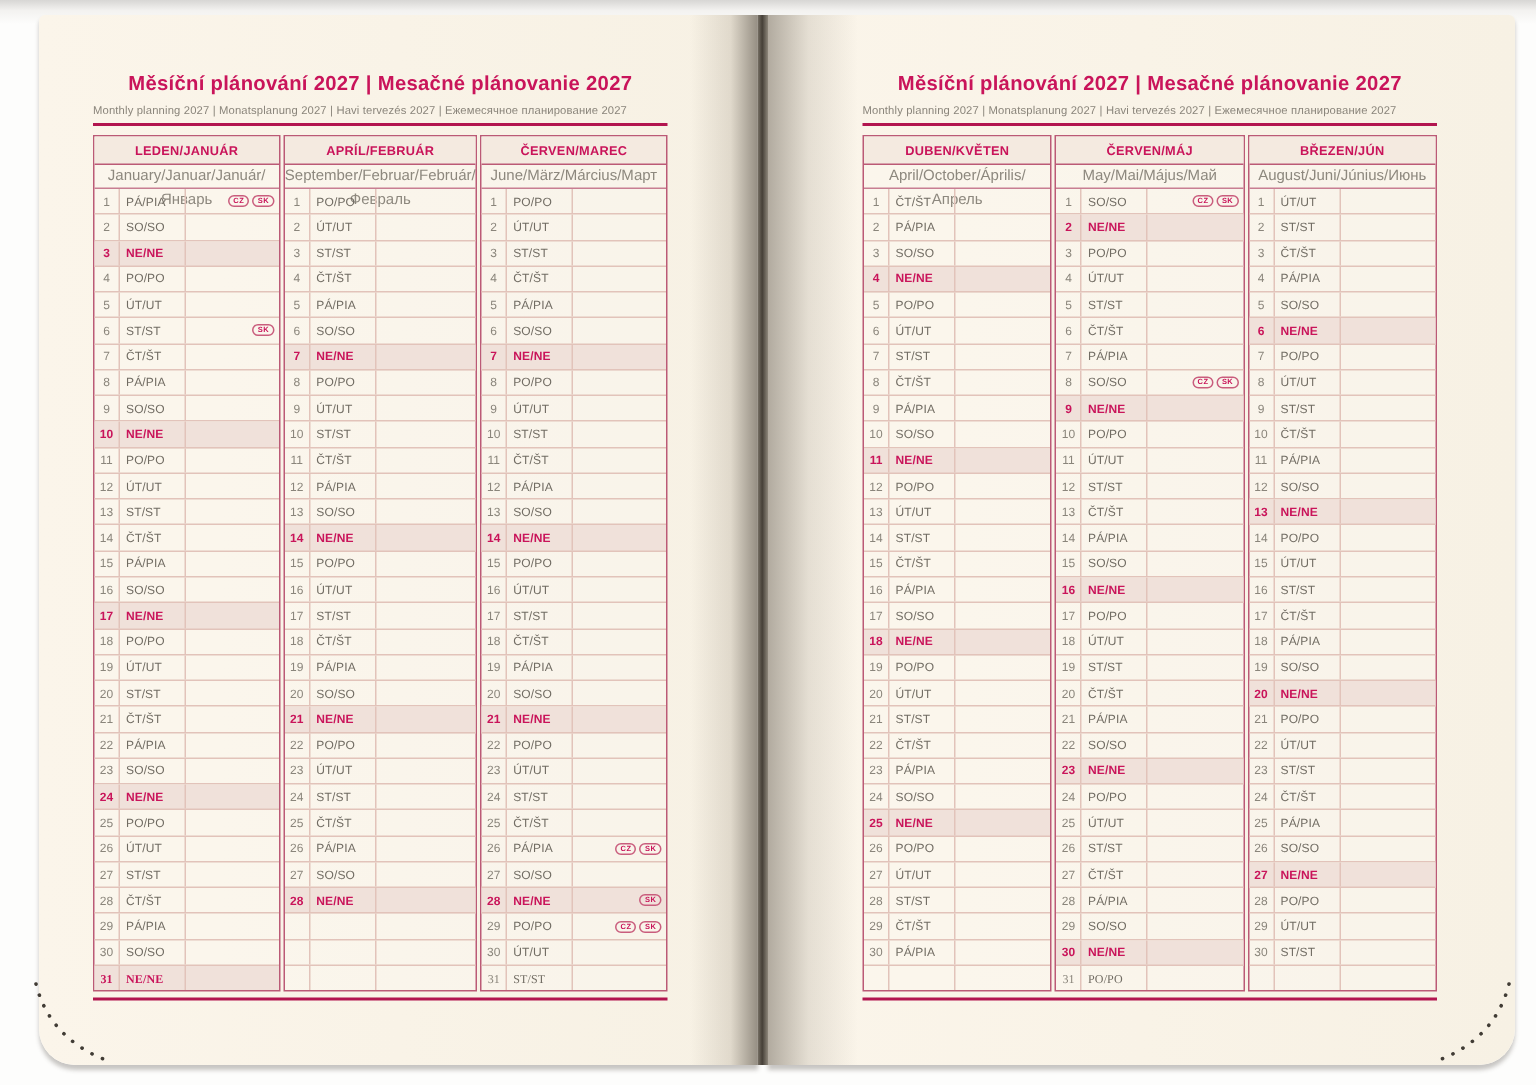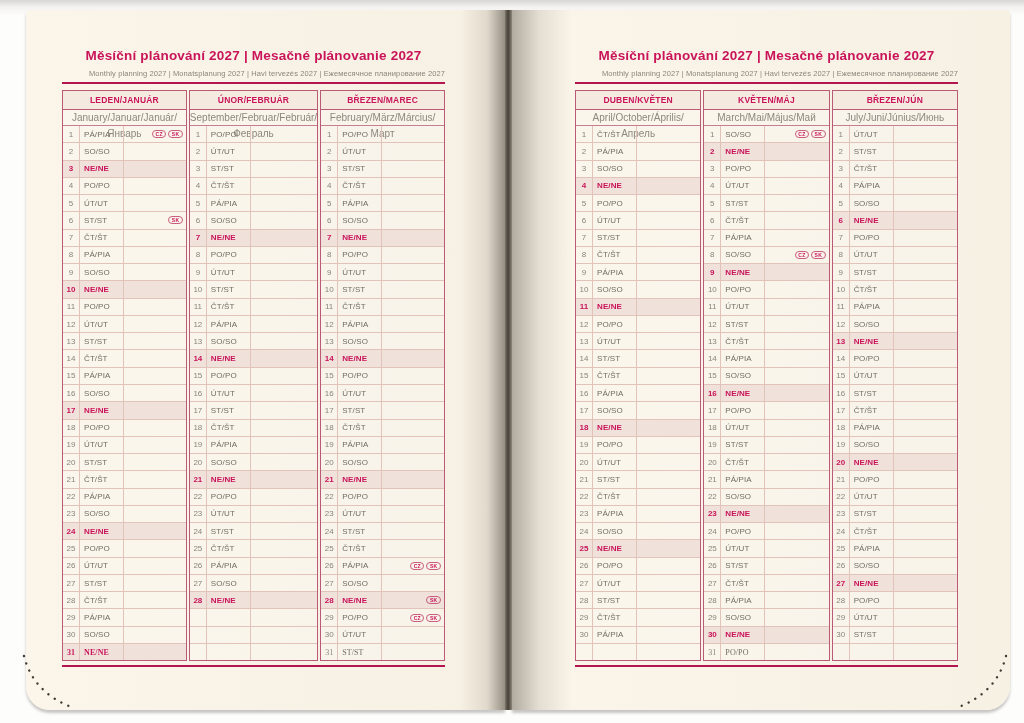--- a/index.html
+++ b/index.html
@@ -36,21 +36,21 @@
   }
   .content { position:absolute; top:0; width:383px; }
   .page.left  .content { left:36px; }
   .page.right .content { left:63px; }
 
   .spread-title {
     position:absolute; top:38px; width:100%; text-align:center;
     color:#c9145a; font-size:13.5px; font-weight:bold; letter-spacing:.2px;
   }
   .spread-subtitle {
-    position:absolute; top:59px; width:100%; text-align:right;
+    position:absolute; top:59px; width:100%; text-align:left;
     color:#8a857b; font-size:7.5px; letter-spacing:.1px;
   }
   .rule {
     position:absolute; width:100%; height:2px; background:#b2154f;
   }
   .rule.top { top:72px; }
   .rule.bottom { top:655px; }
 
   .months-row {
     position:absolute; top:80px; width:100%;
@@ -268,21 +268,21 @@
                 <div class="c-note"></div>
               </div>
               <div class="m-row hl">
                 <div class="c-num">31</div>
                 <div class="c-day">NE/NE</div>
                 <div class="c-note"></div>
               </div>
             </div>
           </div>
         <div class="month">
-            <div class="m-head">ÚNOR/FEBRUÁR</div>
+            <div class="m-head">APRÍL/FEBRUÁR</div>
             <div class="m-sub">September/Februar/Február/Февраль</div>
             <div class="m-rows">
               <div class="m-row">
                 <div class="c-num">1</div>
                 <div class="c-day">PO/PO</div>
                 <div class="c-note"></div>
               </div>
               <div class="m-row">
                 <div class="c-num">2</div>
                 <div class="c-day">ÚT/UT</div>
@@ -429,22 +429,22 @@
                 <div class="c-note"></div>
               </div>
               <div class="m-row">
                 <div class="c-num"></div>
                 <div class="c-day"></div>
                 <div class="c-note"></div>
               </div>
             </div>
           </div>
         <div class="month">
-            <div class="m-head">BŘEZEN/MAREC</div>
-            <div class="m-sub">February/März/Március/Март</div>
+            <div class="m-head">ČERVEN/MAREC</div>
+            <div class="m-sub">June/März/Március/Март</div>
             <div class="m-rows">
               <div class="m-row">
                 <div class="c-num">1</div>
                 <div class="c-day">PO/PO</div>
                 <div class="c-note"></div>
               </div>
               <div class="m-row">
                 <div class="c-num">2</div>
                 <div class="c-day">ÚT/UT</div>
                 <div class="c-note"></div>
@@ -770,22 +770,22 @@
                 <div class="c-note"></div>
               </div>
               <div class="m-row">
                 <div class="c-num"></div>
                 <div class="c-day"></div>
                 <div class="c-note"></div>
               </div>
             </div>
           </div>
         <div class="month">
-            <div class="m-head">KVĚTEN/MÁJ</div>
-            <div class="m-sub">March/Mai/Május/Май</div>
+            <div class="m-head">ČERVEN/MÁJ</div>
+            <div class="m-sub">May/Mai/Május/Май</div>
             <div class="m-rows">
               <div class="m-row">
                 <div class="c-num">1</div>
                 <div class="c-day">SO/SO</div>
                 <div class="c-note">
                   <div class="badge">CZ</div>
                   <div class="badge">SK</div>
                 </div>
               </div>
               <div class="m-row hl">
@@ -938,21 +938,21 @@
               </div>
               <div class="m-row">
                 <div class="c-num">31</div>
                 <div class="c-day">PO/PO</div>
                 <div class="c-note"></div>
               </div>
             </div>
           </div>
         <div class="month">
             <div class="m-head">BŘEZEN/JÚN</div>
-            <div class="m-sub">July/Juni/Június/Июнь</div>
+            <div class="m-sub">August/Juni/Június/Июнь</div>
             <div class="m-rows">
               <div class="m-row">
                 <div class="c-num">1</div>
                 <div class="c-day">ÚT/UT</div>
                 <div class="c-note"></div>
               </div>
               <div class="m-row">
                 <div class="c-num">2</div>
                 <div class="c-day">ST/ST</div>
                 <div class="c-note"></div>

